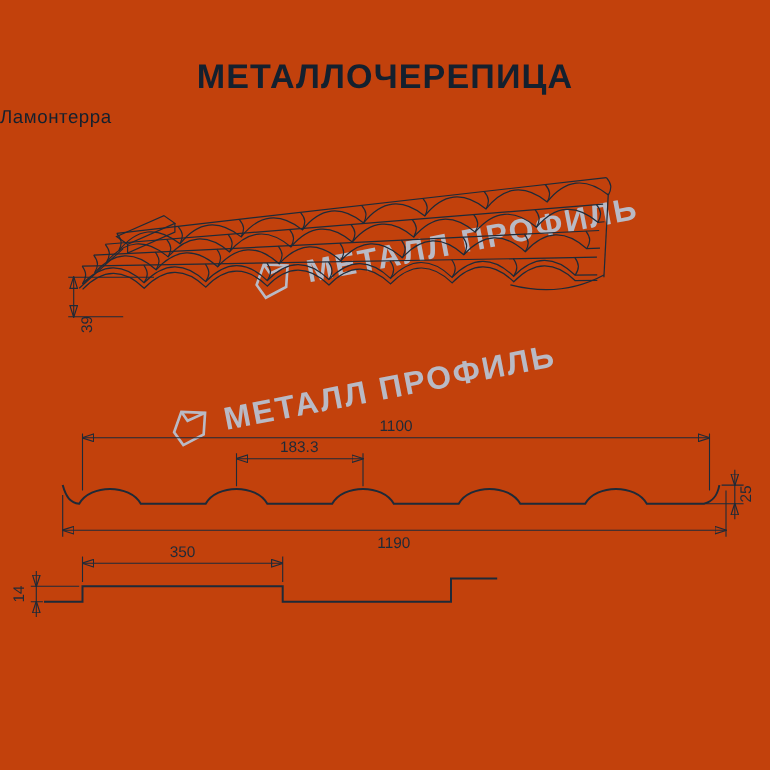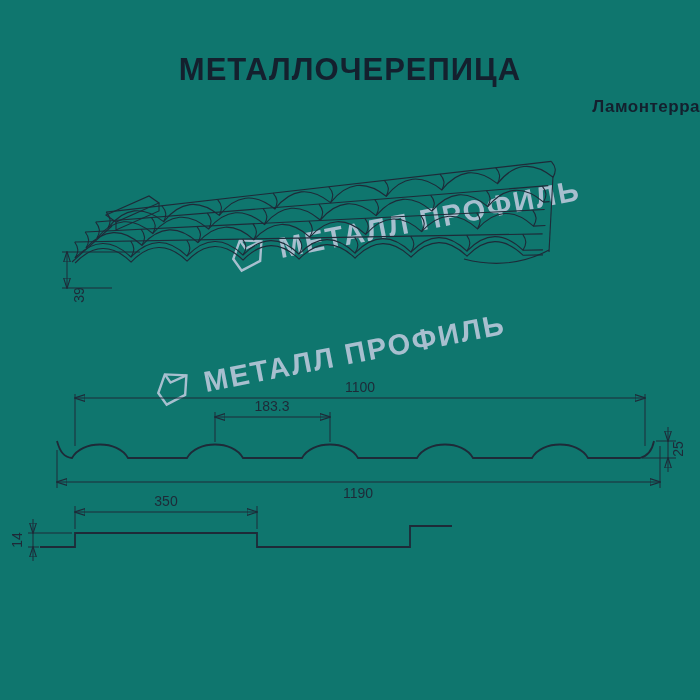--- a/index.html
+++ b/index.html
@@ -1,32 +1,32 @@
 <!DOCTYPE html>
 <html><head>
 <meta charset="utf-8">
 <style>
   html,body{margin:0;padding:0;}
   .page{
     position:relative;
     width:700px;height:700px;
-    background:#0f766e;
+    background:#c2410c;
     overflow:hidden;
     font-family:"Liberation Sans", sans-serif;
   }
   .title{
     position:absolute;top:52px;left:0;width:700px;
     text-align:center;
     font-size:31px;font-weight:bold;letter-spacing:1px;
     color:#14202e;
   }
   .subtitle{
     position:absolute;top:97px;left:0;width:700px;
-    text-align:right;
-    font-size:17px;font-weight:700;letter-spacing:0.5px;
+    text-align:left;
+    font-size:17px;font-weight:400;letter-spacing:0.5px;
     color:#14202e;
   }
   .watermark{
     position:absolute;
     display:flex;align-items:center;gap:12px;
     color:#b9c8da;opacity:0.9;
     font-size:29px;font-weight:bold;letter-spacing:2px;
     transform:rotate(-11deg);
     transform-origin:left center;
     white-space:nowrap;

